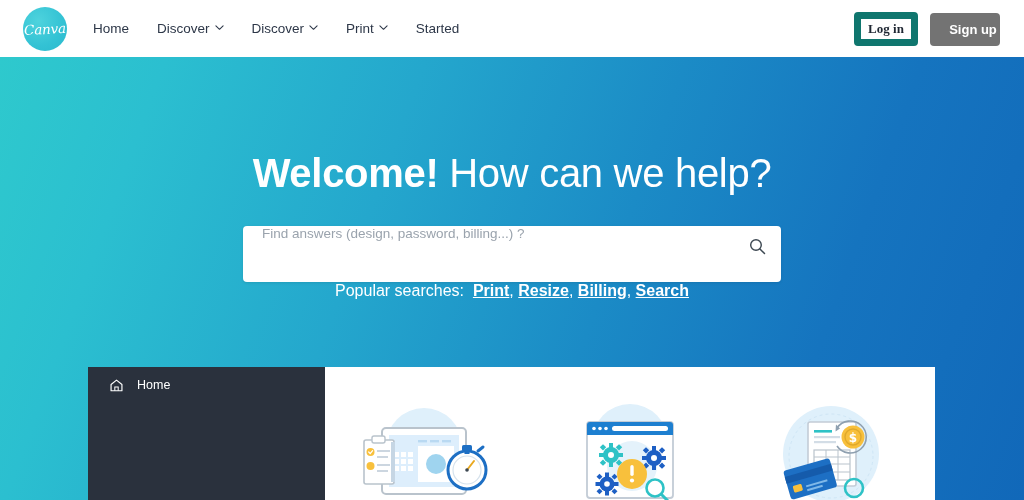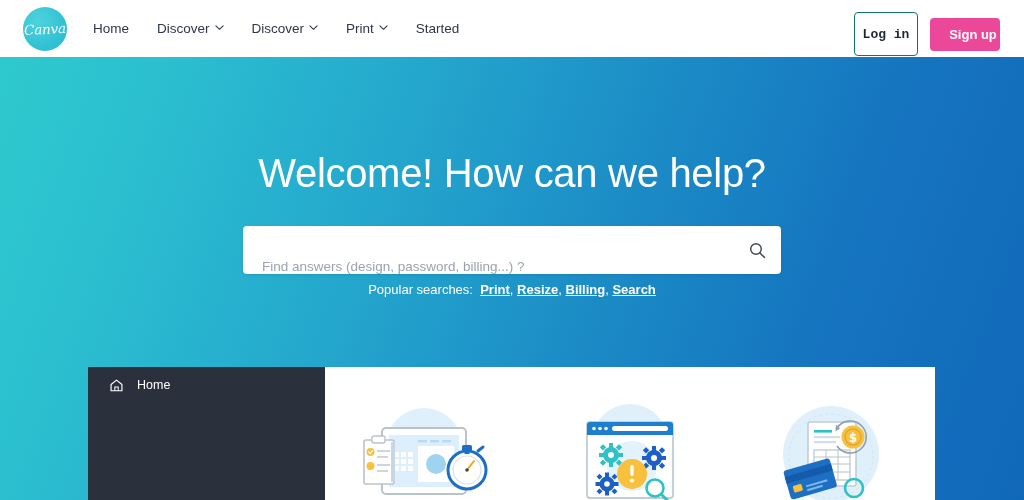--- a/index.html
+++ b/index.html
@@ -75,37 +75,37 @@
   .auth {
     position: absolute;
     right: 24px;
     top: 12px;
     display: flex;
     align-items: center;
     gap: 12px;
   }
   .btn-login {
     width: 64px;
-    height: 44px;
-    border: 1px solid #0f766e;
+    height: 34px;
+    border: 7px solid #0f766e;
     border-radius: 4px;
     background: #ffffff;
     color: #1f2733;
     font-size: 13px;
     font-weight: bold;
-    font-family: Liberation Mono, monospace;
+    font-family: Liberation Serif, serif;
     cursor: pointer;
     display: flex; align-items: center; justify-content: center;
   }
   .btn-signup {
     width: 70px;
     height: 33px;
     border: none;
     border-radius: 4px;
-    background: #ec4899;
+    background: #737373;
     color: #ffffff;
     font-size: 13px;
     font-weight: bold;
     font-family: "Liberation Sans", sans-serif;
     cursor: pointer;
     display: flex; align-items: center; justify-content: center; padding-left: 16px;
   }
 
   
   .hero {
@@ -122,33 +122,33 @@
     left: 0;
     width: 1024px;
     text-align: center;
     color: #ffffff;
     font-size: 40px;
     line-height: 46px;
     font-weight: 300;
     letter-spacing: -0.3px;
     white-space: nowrap;
   }
-  .hero-title .bold { font-weight: normal; }
+  .hero-title .bold { font-weight: bold; }
 
   .searchbox {
     position: absolute;
     top: 169px;
     left: 243px;
     width: 538px;
-    height: 48px;
+    height: 56px;
     background: #ffffff;
     border-radius: 4px;
     box-shadow: 0 1px 3px rgba(0,0,0,0.10);
     display: flex;
-    align-items: flex-end;
+    align-items: flex-start;
   }
   .search-input {
     flex: 1;
     border: none;
     outline: none;
     background: transparent;
     font-family: "Liberation Sans", sans-serif;
     font-size: 13.5px;
     color: #3d4852;
     padding: 0 16px 0 19px;
@@ -165,21 +165,21 @@
     cursor: pointer;
   }
 
   .popular {
     position: absolute;
     top: 225px;
     left: 0;
     width: 1024px;
     text-align: center;
     color: #ffffff;
-    font-size: 13px;
+    font-size: 16px;
     white-space: nowrap;
   }
   .popular .plink {
     color: #ffffff;
     font-weight: bold;
     text-decoration: underline;
     cursor: pointer;
   }
 
   

